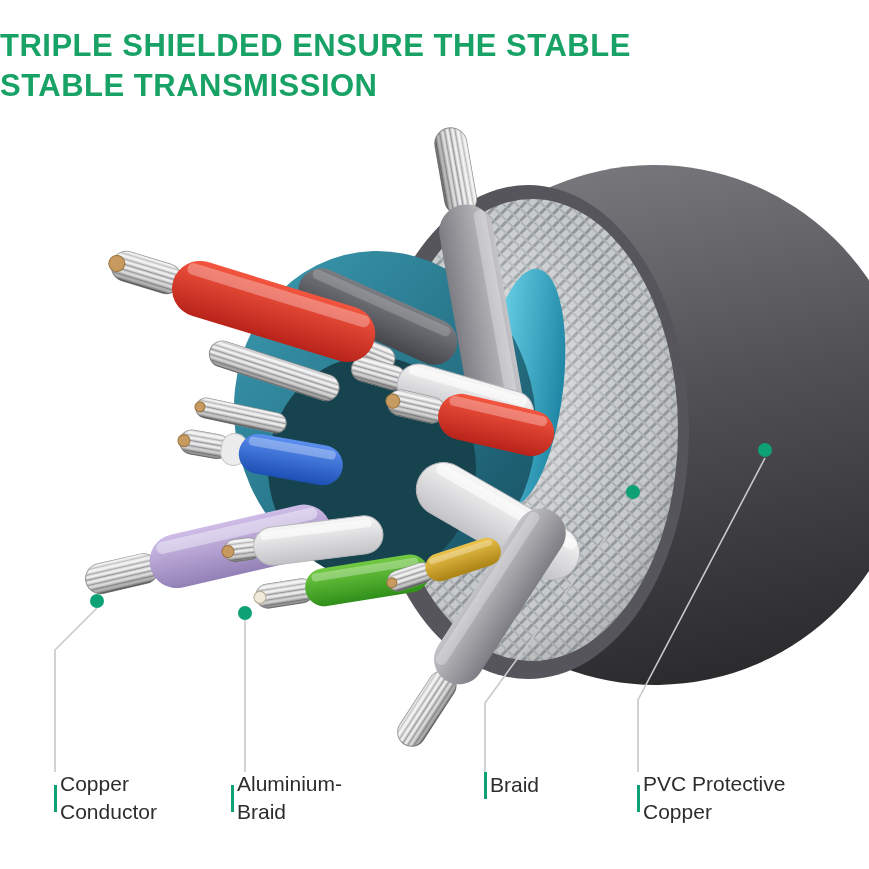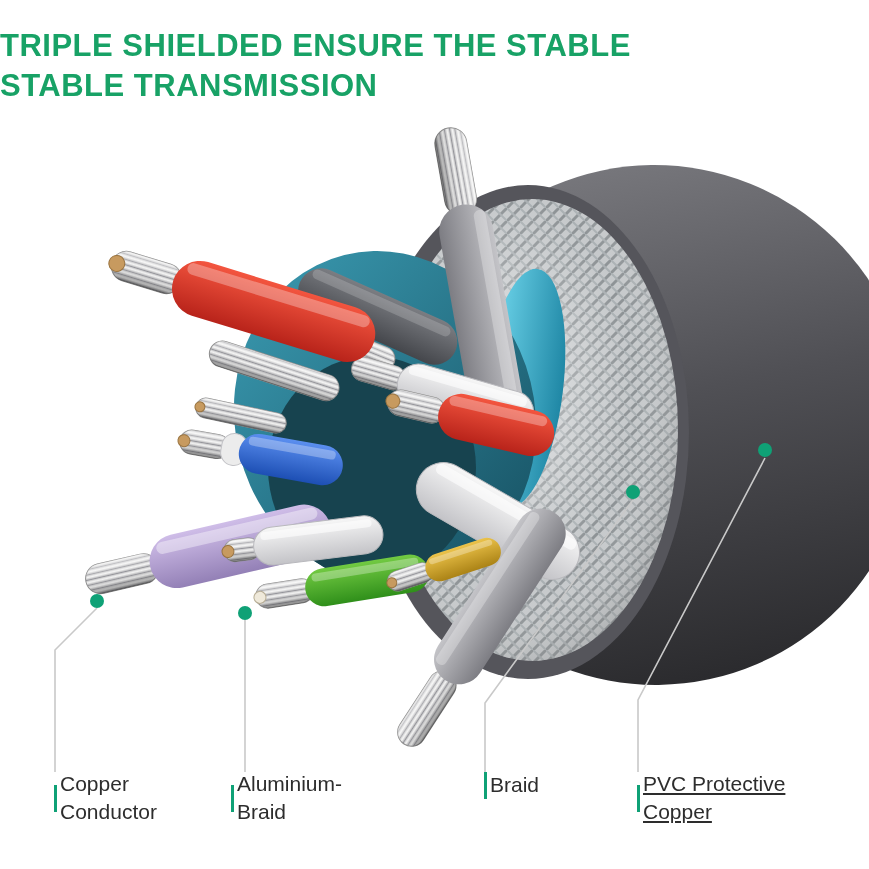--- a/index.html
+++ b/index.html
@@ -286,21 +286,21 @@
   </div>
 
   <div class="callout-label" style="left:484px;top:770px;">
     <span class="tick"></span>
     <div>
       <div>Braid</div>
       <div></div>
     </div>
   </div>
 
-  <div class="callout-label" style="left:637px;top:770px;text-decoration:underline;">
+  <div class="callout-label" style="left:637px;top:770px;">
     <span class="tick"></span>
     <div>
       <div>PVC Protective</div>
       <div>Copper</div>
     </div>
   </div>
 
 </div>
 
 </body></html>

